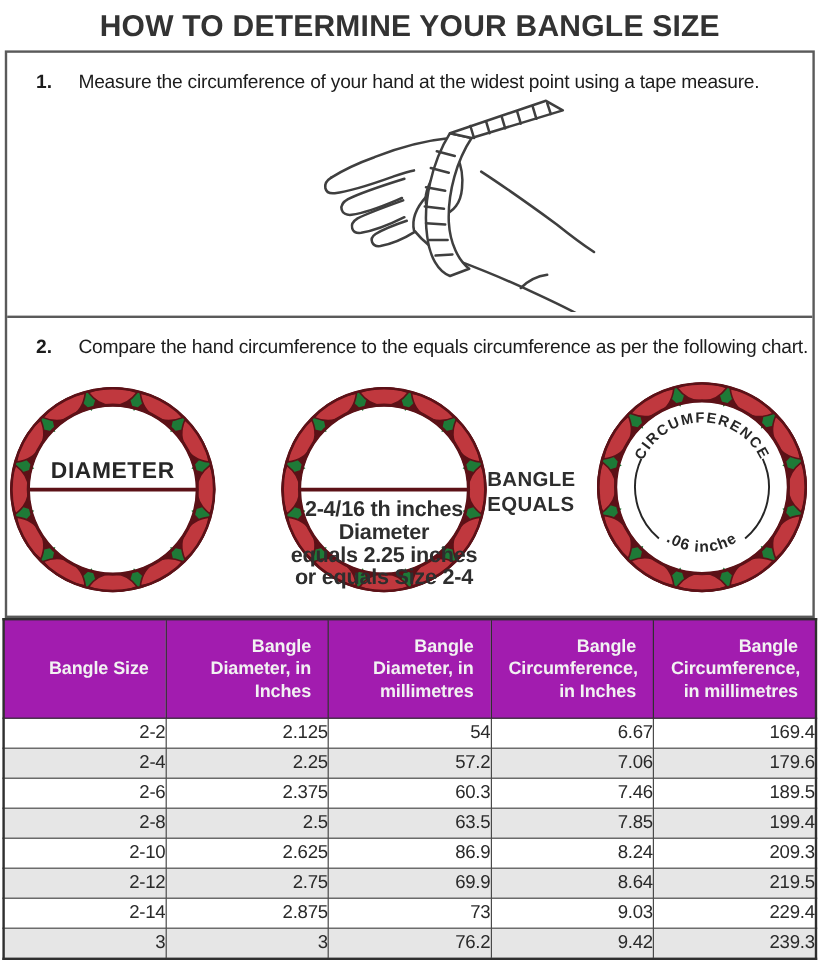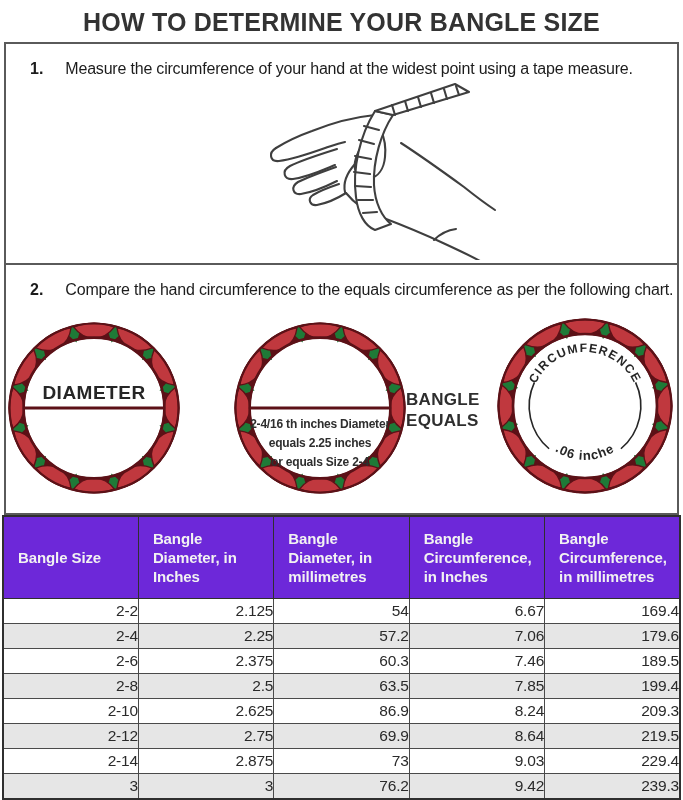--- a/index.html
+++ b/index.html
@@ -28,35 +28,35 @@
   .bangle svg{display:block;width:100%;height:100%;}
   #bangle1{left:0px;top:55px;width:176px;height:176px;}
   #bangle2{left:226px;top:55px;width:176px;height:176px;}
   #bangle3{left:489px;top:51px;width:180px;height:180px;}
   .diam-label{
     position:absolute;left:0;right:0;top:62px;text-align:center;
     font-size:19px;font-weight:bold;color:#262626;letter-spacing:.5px;
   }
   .b2-caption{
     position:absolute;left:8px;right:8px;top:95px;text-align:center;
-    font-size:12px;font-weight:bold;color:#2e2e2e;line-height:19px;letter-spacing:-.2px;
+    font-size:18px;font-weight:bold;color:#2e2e2e;line-height:19px;letter-spacing:-.2px;
   }
   #equals-label{
     position:absolute;left:400px;top:124px;width:92px;text-align:left;
     font-size:17px;font-weight:bold;color:#2e2e2e;line-height:21px;letter-spacing:.3px;
   }
   #size-table{
     position:absolute;left:2px;top:515px;width:679px;height:285px;
     border-collapse:collapse;table-layout:fixed;
     border:2px solid #2f2f2f;
   }
   #size-table th{
-    background:#6d28d9;color:#f2f2f2;font-weight:600;font-size:15px;
+    background:#a21caf;color:#f2f2f2;font-weight:600;font-size:15px;
     border:1px solid #2f2f2f;padding:6px 14px;line-height:19px;height:69px;
-    text-align:left;vertical-align:middle;letter-spacing:-.1px;
+    text-align:right;vertical-align:middle;letter-spacing:-.1px;
   }
   #size-table td{
     border:1px solid #4a4a4a;font-size:15.5px;color:#2a2a2a;
     text-align:right;vertical-align:middle;height:24px;padding:0;
     letter-spacing:-.2px;
   }
   #size-table tbody tr:nth-child(even){background:#e6e6e6;}
   #size-table tbody tr:nth-child(odd){background:#ffffff;}
   .arc-text{font-family:"Liberation Sans",sans-serif;font-weight:bold;fill:#262626;}
 </style>

